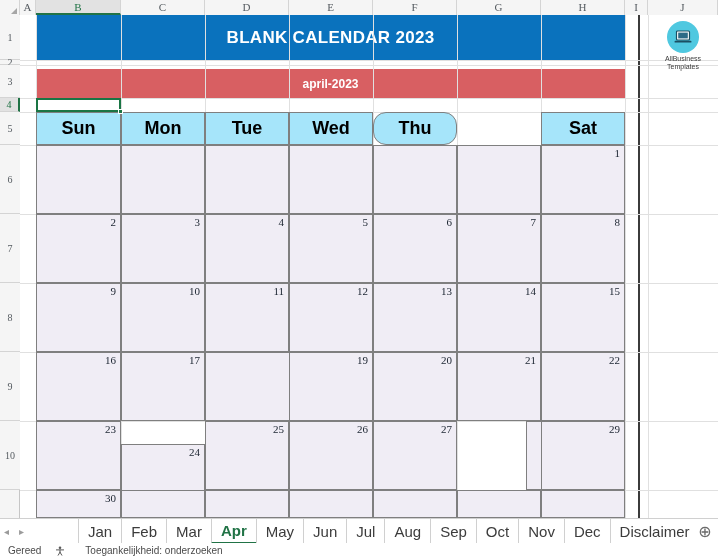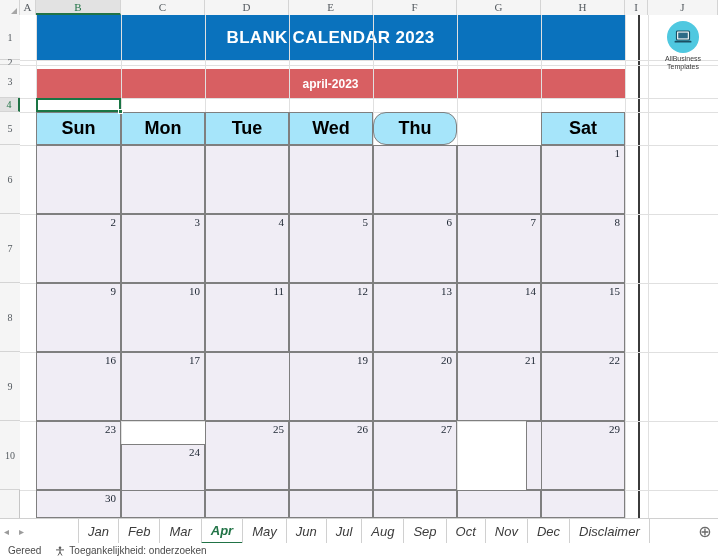--- a/index.html
+++ b/index.html
@@ -231,25 +231,24 @@
     align-items: stretch;
     height: 25px;
     flex: 1;
     overflow: hidden;
   }
   .sheet-tab {
     display: flex;
     align-items: center;
     justify-content: center;
     padding: 0 9px;
-    font-size: 13px;
+    font-size: 15px;
     color: #3c3c3c;
     border-left: 1px solid #d0d0d0;
     white-space: nowrap;
-    font-style: italic;
   }
   .sheet-tab:last-of-type { border-right: 1px solid #d0d0d0; }
   .sheet-tab.active {
     color: #217346;
     font-weight: bold;
     background: #ffffff;
     border-bottom: 2px solid #217346;
   }
   #add-sheet {
     width: 26px;
@@ -272,21 +271,21 @@
     overflow: hidden;
   }
   .status-text {
     font-size: 10px;
     color: #4a4a4a;
     white-space: nowrap;
   }
   #accessibility-group {
     display: flex;
     align-items: center;
-    gap: 4px;
+    gap: 20px;
   }
 </style>
 </head>
 <body>
 
 <div id="app">
 
   <div id="col-header">
     <div id="corner-box"></div>
   <div class="col-head" style="left: 20px; width: 16px;">A</div>

